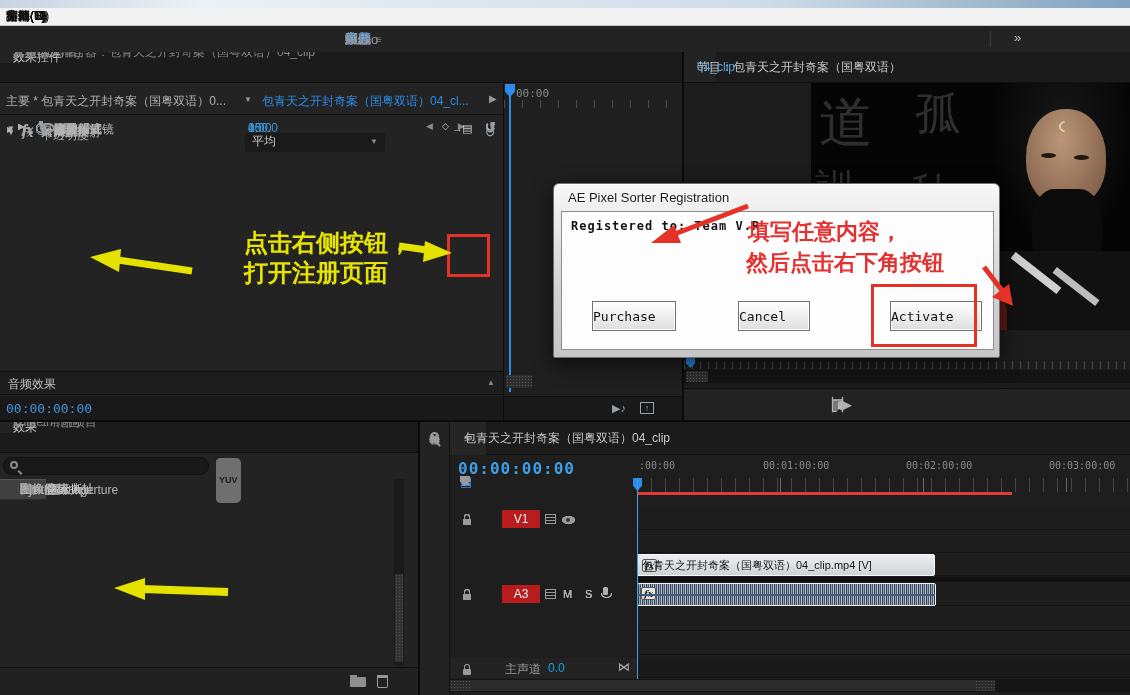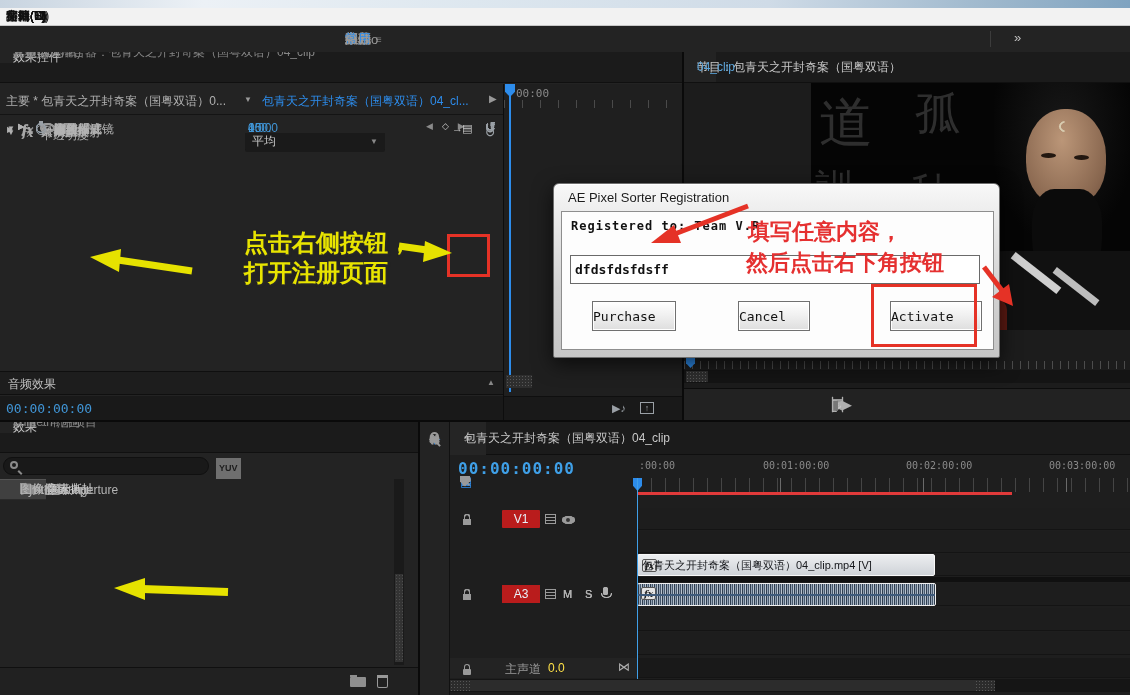--- a/index.html
+++ b/index.html
@@ -136,21 +136,21 @@
   .tbtn[data-name="go-to-out-icon"]::before { content:"⇥"; }
   .tbtn[data-name="lift-icon"] { color:#777; } .tbtn[data-name="lift-icon"]::before { content:"▮"; }
 
   
   #pp-panel { left:0; top:422px; width:418px; height:273px; background:#232323; }
   .pp-search { left:3px; top:35px; width:206px; height:18px; background:#191919; border:1px solid #101010; border-radius:9px; }
   .magicon { left:6px; top:3px; width:8px; height:8px; border:2px solid #8a8a8a; border-radius:50%; }
   .magicon::after { content:""; position:absolute; left:7px; top:7px; width:2px; height:5px; background:#8a8a8a; transform:rotate(-45deg); }
   .pp-filters { left:216px; top:36px; display:flex; gap:13px; }
   .fic { position:static; background:#6f6f6f; color:#1d1d1d; font:bold 9px "Liberation Sans",sans-serif;
-         padding:6px 3px; border-radius:0; line-height:9px; }
+         padding:18px 3px; border-radius:5px; line-height:9px; }
   .fic[data-name="accelerated-effects-icon"]::before { content:"≣▸"; }
   .pp-tree { left:0; top:57px; width:392px; }
   .trw { position:relative; height:21px; display:flex; align-items:center; }
   .trw.ind0 { padding-left:8px; } .trw.ind1 { padding-left:20px; } .trw.ind2 { padding-left:46px; }
   .trw.sel { background:#404040; border-top:1px solid #555; border-bottom:1px solid #2a2a2a; }
   .trw .tw2 { position:static; width:13px; font-size:8px; color:#b0b0b0; }
   .tw2.r::before { content:"▶"; } .tw2.d::before { content:"▼"; }
   .fold { position:static; width:14px; height:9px; background:#8f8f8f; border-radius:1px; margin-right:7px; flex:none; }
   .fold::before { content:""; position:absolute; margin-top:-2px; width:6px; height:2px; background:#8f8f8f; }
   .eic { position:static; width:13px; height:11px; border:1px solid #999;
@@ -223,21 +223,21 @@
     background:linear-gradient(transparent 0 2px,#9a9a9a 2px 3px,transparent 3px 5px,#9a9a9a 5px 6px,transparent 6px); }
   .eye { left:112px; top:8px; width:13px; height:8px; background:#9a9a9a; border-radius:50%; }
   .eye::before { content:""; position:absolute; left:4px; top:2px; width:4px; height:4px; background:#333; border-radius:50%; }
   .mbtn { left:113px; top:5px; color:#b0b0b0; font-size:11px; } .mbtn::before { content:"M"; }
   .sbtn { left:135px; top:5px; color:#b0b0b0; font-size:11px; } .sbtn::before { content:"S"; }
   .mic { left:153px; top:4px; width:5px; height:8px; background:#b0b0b0; border-radius:3px; }
   .mic::before { content:""; position:absolute; left:-2px; top:6px; width:9px; height:4px; border:1px solid #b0b0b0; border-top:none; border-radius:0 0 5px 5px; }
   .tl-aheads { left:30px; top:161px; width:187px; }
   .tl-master { left:30px; top:236px; width:187px; height:20px; background:#232323; }
   .m-name { left:55px; top:3px; color:#9a9a9a; }
-  .m-level { left:98px; top:3px; color:#fde047; }
+  .m-level { left:98px; top:3px; color:#0ea5e9; }
   .m-fit { left:168px; top:2px; color:#b0b0b0; font-size:12px; } .m-fit::before { content:"⋈"; }
 
   .tl-lanes { left:217px; top:86px; width:493px; height:171px; }
   .lane { left:0; width:493px; background:#1d1d1d; border-bottom:1px solid #141414; }
   .lane.lv3 { top:0;   height:22px; } .lane.lv2 { top:23px; height:22px; } .lane.lv1 { top:46px; height:22px; }
   .lane.la1 { top:75px; height:23px; } .lane.la2 { top:100px; height:23px; } .lane.la3 { top:124px; height:23px; }
   .lane.lma { top:150px; height:20px; background:#191919; }
   .gapline { left:0; top:69px; width:493px; height:5px; background:#101010; }
 
   .clip-v { left:0; top:0; width:298px; height:22px; background:linear-gradient(#eceef0,#cfd3d8);
@@ -819,21 +819,20 @@
     </div>
     <div class="tl-hscroll" data-name="timeline-scrollbar">
       <div class="tl-hthumb" data-name="timeline-scrollbar-thumb"></div>
     </div>
   </div>
 
   <div class="dlg" data-name="registration-dialog">
     <span class="dlg-title" data-name="dialog-title">AE Pixel Sorter Registration</span>
     <div class="dlg-body" data-name="dialog-body">
       <span class="dlg-reg" data-name="registered-to-label">Registered to: Team V.R</span>
-      <input class="dlg-input" data-name="registration-name-input" value="dfdsfdsfdsff" style="">
       <div class="dlg-btn btn-purchase" data-name="purchase-button">Purchase</div>
       <div class="dlg-btn btn-cancel" data-name="cancel-button">Cancel</div>
       <div class="dlg-btn btn-activate" data-name="activate-button">Activate</div>
     </div>
   </div>
 
   <div class="red-setup" data-name="annotation-red-box-setup-button"></div>
   <div class="red-activate" data-name="annotation-red-box-activate"></div>
   <span class="ann ann-y y1" data-name="annotation-yellow-text">点击右侧按钮，</span>
   <span class="ann ann-y y2" data-name="annotation-yellow-text">打开注册页面</span>

